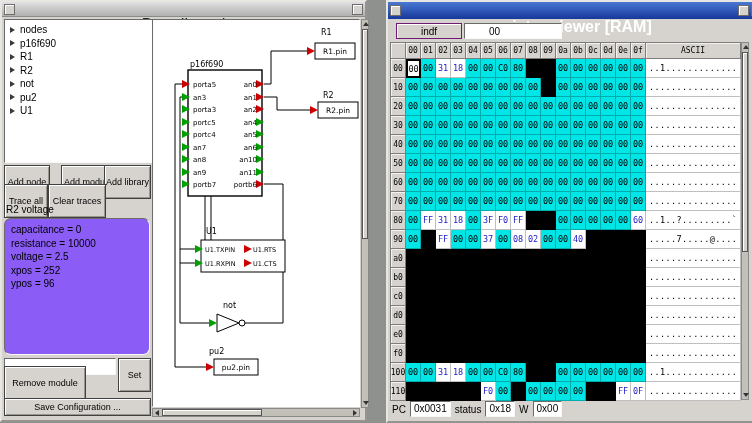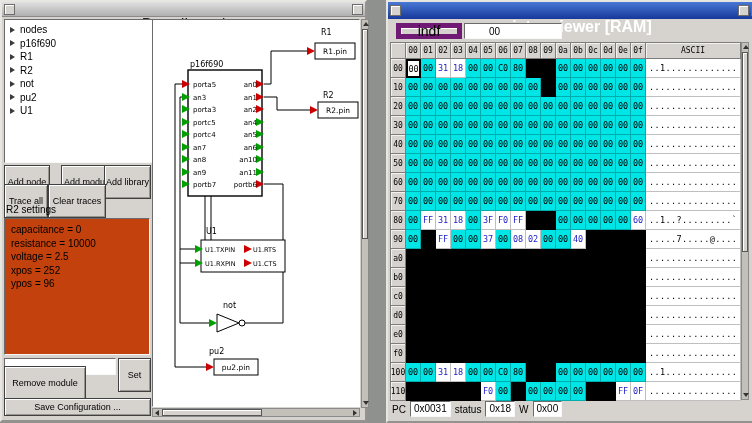--- a/index.html
+++ b/index.html
@@ -39,22 +39,22 @@
         font-family:"DejaVu Sans Mono","Liberation Mono",monospace;font-size:8.5px;
         border-right:1px solid rgba(0,0,0,0.25);border-bottom:1px solid rgba(0,0,0,0.25);overflow:hidden;}
   .rowhdr,.colhdr,.corner,.asciihdr{background:#d6d3ce;border-right:1px solid #7d7d7d;border-bottom:1px solid #7d7d7d;
         box-shadow:inset 1px 1px 0 #f4f2ee;font-size:8px;}
   .asciihdr,.asciicell{flex:0 0 95px;width:95px;}
   .asciicell{background:#fff;justify-content:flex-start;padding-left:3px;letter-spacing:0.4px;color:#000;}
   .zero{background:#00e6e6;color:#000;}
   .nonzero{background:#fff;color:#2020c8;}
   .invalid{background:#000;border-right-color:#000;border-bottom-color:#000;}
   .selected{background:#fff !important;color:#000 !important;border:2px solid #000 !important;}
-  .regname{position:absolute;background:#d6d3ce;border:5px solid #701a75;box-shadow:inset 1px 1px 0 #fff;
-           display:flex;align-items:center;justify-content:center;font-size:14px;box-sizing:border-box;}
+  .regname{position:absolute;background:#d6d3ce;border:1px solid #701a75;box-shadow:inset 1px 1px 0 #fff;
+           display:flex;align-items:center;justify-content:center;font-size:10px;box-sizing:border-box;}
   .statusbar{position:absolute;display:flex;align-items:center;font-size:10px;gap:4px;}
   .sval{background:#fff;border:1px solid;border-color:#6b6b6b #f8f8f8 #f8f8f8 #6b6b6b;padding:0 3px;height:14px;line-height:13px;font-size:10px;}
   
   .sb{position:absolute;background:#c3c0ba;border:1px solid #8a8a8a;box-sizing:border-box;}
   .sb-thumb{position:absolute;background:#d6d3ce;border:1px solid #555;box-shadow:inset 1px 1px 0 #fff;box-sizing:border-box;}
   .arr{position:absolute;width:0;height:0;}
   .arr-up{border-left:3px solid transparent;border-right:3px solid transparent;border-bottom:4px solid #333;}
   .arr-down{border-left:3px solid transparent;border-right:3px solid transparent;border-top:4px solid #333;}
   .arr-left{border-top:3px solid transparent;border-bottom:3px solid transparent;border-right:4px solid #333;}
   .arr-right{border-top:3px solid transparent;border-bottom:3px solid transparent;border-left:4px solid #333;}
@@ -101,23 +101,23 @@
           <span class="tree-label">U1</span>
         </div>
       </div>
 
     <button class="gbtn" style="left:2px;top:163px;width:46px;">Add node</button>
     <button class="gbtn" style="left:59px;top:163px;width:54px;">Add module</button>
     <button class="gbtn" style="left:102px;top:163px;width:47px;">Add library</button>
     <button class="gbtn" style="left:2px;top:182px;width:44px;">Trace all</button>
     <button class="gbtn" style="left:46px;top:182px;width:58px;">Clear traces</button>
 
-    <div class="plabel" style="left:4px;top:202px;">R2 settings</div>
-
-    <div class="attrs sunken" style="left:2px;top:216px;width:146px;height:137px;background:#c2410c;">
+    <div class="plabel" style="left:4px;top:202px;">R2 voltage</div>
+
+    <div class="attrs sunken" style="left:2px;top:216px;width:146px;height:137px;background:#8b5cf6;border-radius:7px;">
         <div class="attr-line">capacitance = 0</div>
         <div class="attr-line">resistance = 10000</div>
         <div class="attr-line">voltage = 2.5</div>
         <div class="attr-line">xpos = 252</div>
         <div class="attr-line">ypos = 96</div>
       </div>
 
     <input class="entry" style="left: 2px; top: 356px; width: 112px; height: 17px;" value="">
     <button class="gbtn" style="left:116px;top:356px;width:33px;">Set</button>
     <button class="gbtn" style="left:2px;top:364px;width:82px;">Remove module</button>

